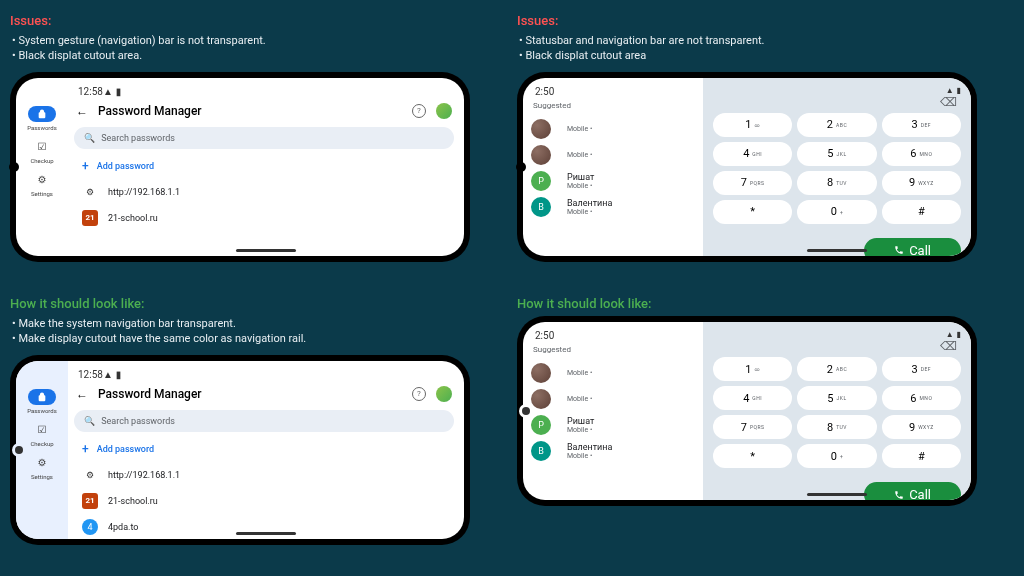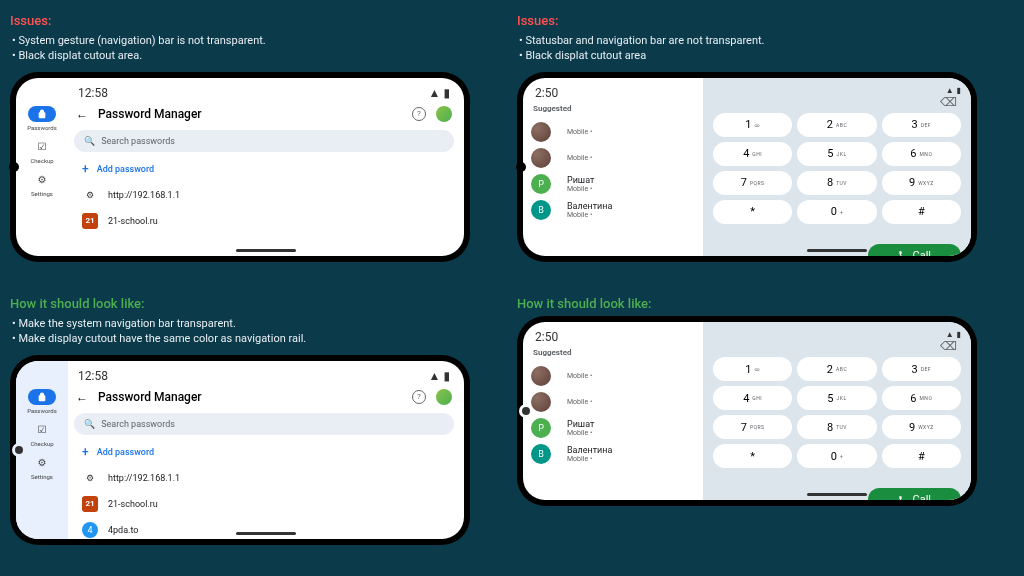--- a/index.html
+++ b/index.html
@@ -16,21 +16,21 @@
 .phone.good .camera-wrap { position:absolute; left:2px; top:50%; transform:translateY(-50%); width:14px; height:14px; background:#e8f0fe; border-radius:50%; z-index:4; display:flex; align-items:center; justify-content:center;}
 .phone.good .camera-wrap .dot{width:8px;height:8px;background:#333;border-radius:50%;}
 
 .rail { width: 52px; display: flex; flex-direction: column; align-items: center; padding-top: 28px; gap: 8px; z-index: 2; }
 .rail-item { display: flex; flex-direction: column; align-items: center; gap: 2px; font-size: 6px; color: #444; }
 .rail-pill { width: 28px; height: 16px; border-radius: 8px; display: flex; align-items: center; justify-content: center; }
 .rail-pill.active { background: #1a73e8; color: #fff; }
 .rail-icon { font-size: 10px; color: #444; width: 28px; height: 16px; display:flex; align-items:center; justify-content:center;}
 
 .main { flex: 1; display: flex; flex-direction: column; padding: 6px 10px 0 6px; position: relative; }
-.statusbar { display: flex; justify-content: space-between; font-size: 12px; color: #333; padding: 2px 4px; }
+.statusbar { display: flex; justify-content: flex-start; font-size: 10px; color: #333; padding: 2px 4px; }
 .statusbar .right { display: flex; gap: 3px; align-items: center; }
 .app-header { display: flex; align-items: center; gap: 10px; padding: 4px 2px; }
 .back { font-size: 12px; cursor: pointer; }
 .app-title { font-size: 12px; font-weight: 500; flex: 1; }
 .help { width: 14px; height: 14px; border: 1px solid #666; border-radius: 50%; font-size: 8px; display: flex; align-items: center; justify-content: center; color:#666;}
 .avatar { width: 16px; height: 16px; border-radius: 50%; background: linear-gradient(135deg,#8bc34a,#4caf50); }
 .search { background: #e9eef5; border-radius: 18px; padding: 6px 10px; display: flex; align-items: center; gap: 6px; margin: 4px 0; font-size: 9px; color: #5f6368; }
 .add-pwd { display: flex; align-items: center; gap: 8px; padding: 6px 8px; font-size: 9px; color: #1a73e8; font-weight: 500; }
 .add-pwd .plus { color: #1a73e8; font-size: 12px; }
 .pwd-item { display: flex; align-items: center; gap: 10px; padding: 5px 8px; font-size: 9px; color: #202124; }
@@ -38,35 +38,35 @@
 .favicon.router { color: #333; }
 .favicon.green { background: #c2410c; color: #fff; font-size: 8px; font-weight: bold; }
 .favicon.blue { background: #2196f3; color: #fff; border-radius: 50%; }
 
 .navbar-pill { position: absolute; bottom: 4px; left: 50%; transform: translateX(-50%); width: 60px; height: 3px; background: #333; border-radius: 2px; }
 
 
 .dialer-inner { display: flex; width: 100%; height: 100%; }
 .dialer-left { width: 180px; padding: 6px 8px; display: flex; flex-direction: column; }
 .dialer-right { flex: 1; background: #dde5ec; border-radius: 0 22px 22px 0; padding: 8px 10px; display: flex; flex-direction: column; position: relative; }
-.suggested { font-size: 8px; color: #5f6368; margin: 2px 0 6px 2px; font-weight: bold; }
+.suggested { font-size: 8px; color: #5f6368; margin: 2px 0 6px 2px; }
 .contact { display: flex; align-items: center; gap: 16px; padding: 3px 0; }
 .contact-avatar { width: 20px; height: 20px; border-radius: 50%; display: flex; align-items: center; justify-content: center; font-size: 9px; color: #fff; }
 .contact-avatar.img { background: radial-gradient(circle at 30% 30%, #8d6e63, #5d4037); }
 .contact-avatar.p { background: #4caf50; }
 .contact-avatar.b { background: #009688; }
 .contact-info { display: flex; flex-direction: column; }
 .contact-name { font-size: 9px; color: #202124; }
 .contact-sub { font-size: 7px; color: #5f6368; }
 .backspace { font-size: 12px; color: #5f6368; align-self: flex-end; margin-bottom: 4px; margin-right: 4px; }
 .keypad { display: grid; grid-template-columns: repeat(3, 1fr); gap: 5px; flex: 1; }
 .key { background: #fff; border-radius: 14px; display: flex; align-items: center; justify-content: center; gap: 3px; height: 24px; }
 .key .num { font-size: 11px; font-weight: 400; }
 .key .let { font-size: 5px; color: #5f6368; letter-spacing: 0.5px; }
-.call-btn { background: #1a8e3e; color: #fff; border-radius: 16px; padding: 5px 30px; font-size: 11px; display: flex; align-items: center; gap: 5px; align-self: flex-end; margin-top: 20px; }
+.call-btn { background: #1a8e3e; color: #fff; border-radius: 16px; padding: 5px 30px; font-size: 13px; display: flex; align-items: center; gap: 5px; align-self: flex-end; margin-top: 14px; }
 .call-btn svg { width: 10px; height: 10px; fill: #fff; }
 </style>
 </head>
 <body>
 
 <div class="quadrant">
   <div><span class="heading heading-issues">Issues</span><span class="heading heading-issues">:</span></div>
   <div class="bullets">
     <div>• <span>System gesture (navigation) bar is not transparent.</span></div>
     <div>• <span>Black displat cutout area.</span></div>

